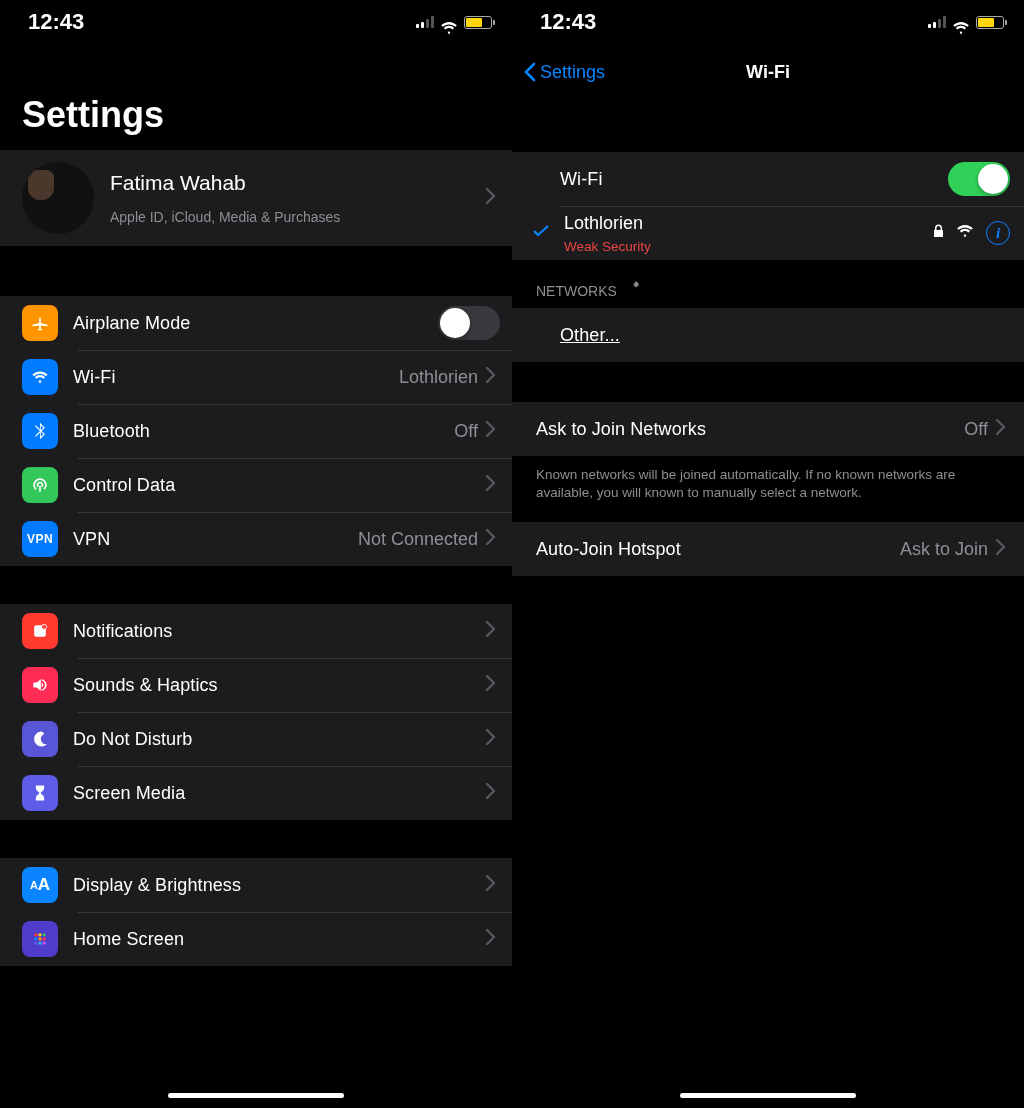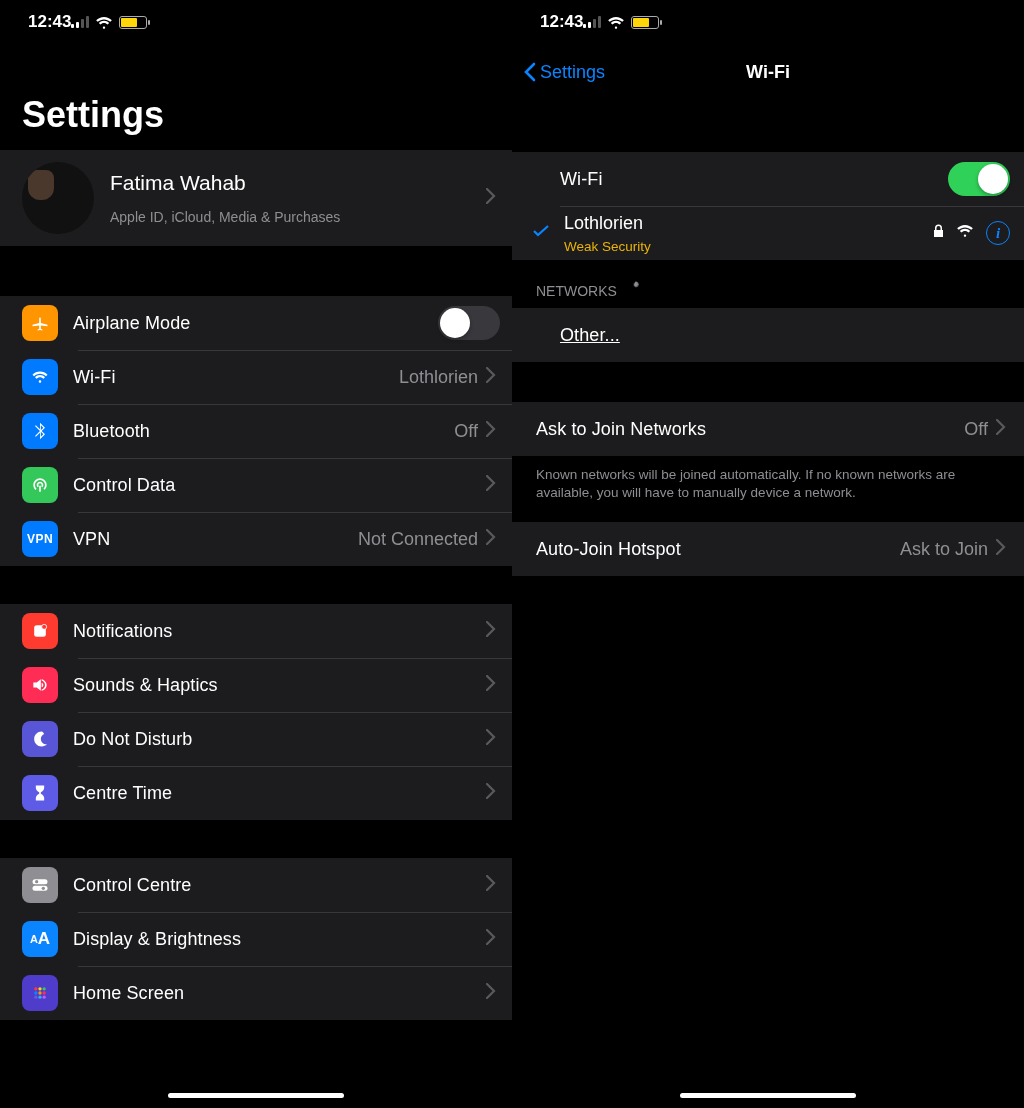--- a/index.html
+++ b/index.html
@@ -8,22 +8,22 @@
     background: #000;
     color: #fff;
     width: 1024px;
     height: 1108px;
     display: flex;
     overflow: hidden;
   }
   .screen { width: 512px; height: 1108px; position: relative; background:#000; }
   
   .statusbar {
-    display:flex; align-items:center;
-    height:44px; padding:0 20px 0 28px; font-size:17px; font-weight:600;
+    display:flex; justify-content:space-between; align-items:center;
+    height:44px; padding:0 20px 0 28px; font-size:22px; font-weight:600;
   }
   .status-icons { display:flex; align-items:center; gap:6px; }
   .signal { display:flex; align-items:flex-end; gap:2px; height:12px; }
   .signal span { width:3px; background:#fff; border-radius:1px; }
   .signal span:nth-child(1){height:4px;}
   .signal span:nth-child(2){height:6px;}
   .signal span:nth-child(3){height:9px;background:#555;}
   .signal span:nth-child(4){height:12px;background:#555;}
   .wifi-status { width:18px; height:14px; position:relative; }
   .wifi-status svg { width:18px; height:14px; }
@@ -68,21 +68,21 @@
   .nav-back { display:flex; align-items:center; color:#0a84ff; font-size:18px; gap:4px;}
   .nav-back svg{width:14px;height:20px;fill:#0a84ff;}
   .nav-title { position:absolute; left:50%; transform:translateX(-50%); font-size:18px; font-weight:600;}
   .r-section { background:#1c1c1e; }
   .r-row { display:flex; align-items:center; min-height:54px; padding:0 14px 0 24px; position:relative;}
   .r-row .separator {position:absolute; left:24px; right:0; top:0; height:1px; background:#38383a;}
   .wifi-toggle-row { margin-top:56px;}
   .check { color:#0a84ff; margin-right:14px; width:18px; text-align:center;}
   .check svg{width:18px;height:16px;fill:none;stroke:#0a84ff;stroke-width:2.2;}
   .net-text .net-name{font-size:18px;}
-  .net-text .net-sub{color:#eab308;font-size:13.5px;margin-top:5px;}
+  .net-text .net-sub{color:#ef4444;font-size:13.5px;margin-top:5px;}
   .net-icons { margin-left:auto; display:flex; align-items:center; gap:12px;}
   .lock-icon svg{width:11px;height:14px;fill:#fff;}
   .wifi-small svg{width:18px;height:14px;fill:#fff;}
   .info-btn { width:24px;height:24px;border:1.8px solid #0a84ff;border-radius:50%;display:flex;align-items:center;justify-content:center;color:#0a84ff;font-style:italic;font-family:Georgia,serif;font-size:15px;font-weight:600;}
   .section-header { color:#8e8e93; font-size:14px; padding:22px 24px 8px; display:flex; align-items:center; gap:10px;}
   .spinner { width:18px;height:18px; position:relative;}
   .spinner span { position:absolute; left:50%; top:50%; width:2px; height:5px; background:#8e8e93; border-radius:1px; transform-origin:center -4px;}
   .footer-text { color:#8e8e93; font-size:13.5px; line-height:1.35; padding:10px 24px 20px;}
   .gap { height:40px;}
 </style>
@@ -225,43 +225,28 @@
             <path d="M1 1l7 7-7 7" stroke="#5a5a5e" stroke-width="2.2" fill="none" stroke-linecap="round"></path>
           </svg></span>
     </div>
     <div class="row">
         <div class="divider"></div>
       <div class="icon-box indigo">
           <svg viewBox="0 0 24 24">
             <path d="M7 3h10v3c0 2-2 4-4 5v2c2 1 4 3 4 5v3H7v-3c0-2 2-4 4-5v-2c-2-1-4-3-4-5z"></path>
           </svg>
         </div>
-      <span class="row-label">Centre Time</span>
+      <span class="row-label">Screen Media</span>
       <span class="chevron" style="margin-left:auto"><svg viewBox="0 0 10 16">
             <path d="M1 1l7 7-7 7" stroke="#5a5a5e" stroke-width="2.2" fill="none" stroke-linecap="round"></path>
           </svg></span>
     </div>
   </div>
 
   <div class="list-section" style="margin-bottom:0;">
-    <div class="row">
-        <div class="divider"></div>
-      <div class="icon-box gray">
-          <svg viewBox="0 0 24 24">
-            <rect x="3" y="5" width="18" height="6" rx="3"></rect>
-            <circle cx="8" cy="8" r="2" fill="#8e8e93"></circle>
-            <rect x="3" y="13" width="18" height="6" rx="3"></rect>
-            <circle cx="16" cy="16" r="2" fill="#8e8e93"></circle>
-          </svg>
-        </div>
-      <span class="row-label">Control Centre</span>
-      <span class="chevron" style="margin-left:auto"><svg viewBox="0 0 10 16">
-            <path d="M1 1l7 7-7 7" stroke="#5a5a5e" stroke-width="2.2" fill="none" stroke-linecap="round"></path>
-          </svg></span>
-    </div>
     <div class="row">
         <div class="divider"></div>
       <div class="icon-box blue2">
           <span style="color:#fff;font-weight:700;font-size:11px">A</span>
           <span style="color:#fff;font-weight:700;font-size:17px">A</span>
         </div>
       <span class="row-label">Display &amp; Brightness</span>
       <span class="chevron" style="margin-left:auto"><svg viewBox="0 0 10 16">
             <path d="M1 1l7 7-7 7" stroke="#5a5a5e" stroke-width="2.2" fill="none" stroke-linecap="round"></path>
           </svg></span>
@@ -373,21 +358,21 @@
 
   <div class="r-section">
     <div class="r-row">
       <span class="row-label">Ask to Join Networks</span>
       <span class="row-value" style="margin-left:auto">Off</span>
       <span class="chevron"><svg viewBox="0 0 10 16">
             <path d="M1 1l7 7-7 7" stroke="#5a5a5e" stroke-width="2.2" fill="none" stroke-linecap="round"></path>
           </svg></span>
     </div>
   </div>
-  <div class="footer-text">Known networks will be joined automatically. If no known networks are available, you will have to manually device a network.</div>
+  <div class="footer-text">Known networks will be joined automatically. If no known networks are available, you will known to manually select a network.</div>
 
   <div class="r-section">
     <div class="r-row">
       <span class="row-label">Auto-Join Hotspot</span>
       <span class="row-value" style="margin-left:auto">Ask to Join</span>
       <span class="chevron"><svg viewBox="0 0 10 16">
             <path d="M1 1l7 7-7 7" stroke="#5a5a5e" stroke-width="2.2" fill="none" stroke-linecap="round"></path>
           </svg></span>
     </div>
   </div>

